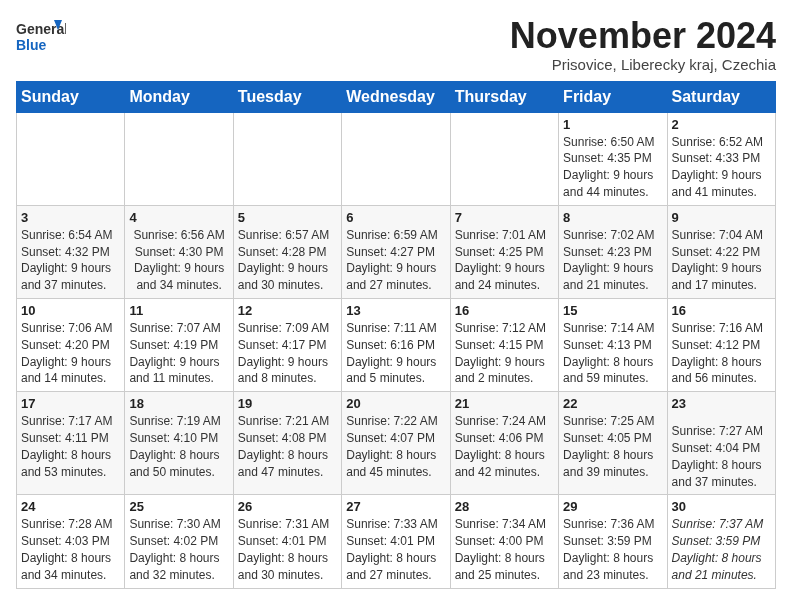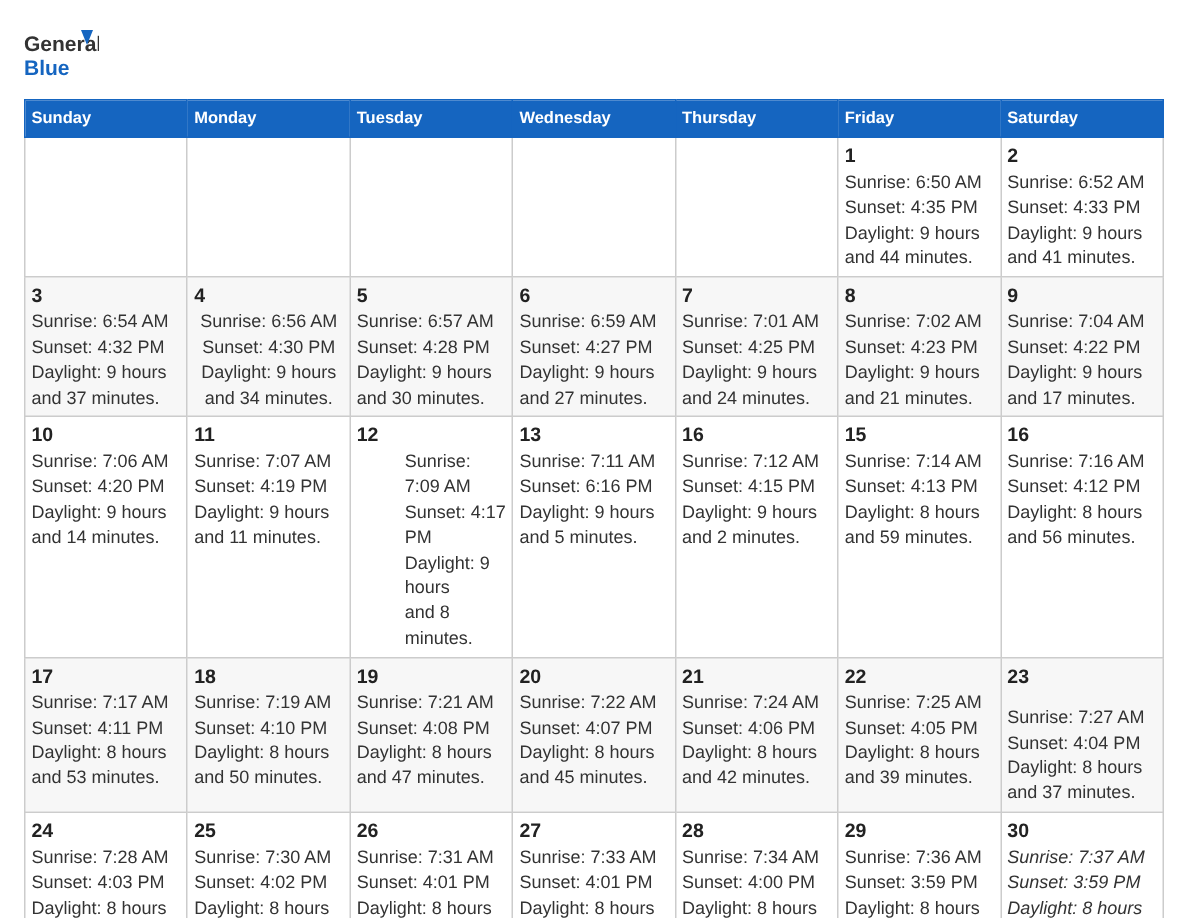--- a/index.html
+++ b/index.html
@@ -35,21 +35,21 @@
       color: #444;
     }
     .calendar-table {
       width: 100%;
       border-collapse: collapse;
       table-layout: fixed;
     }
     .calendar-table th {
       background-color: #1565c0;
       color: #fff;
-      font-size: 11px;
+      font-size: 16px;
       font-weight: bold;
       padding: 6px 4px;
       text-align: left;
       border: 1px solid #1565c0;
     }
     .calendar-table td {
       vertical-align: top;
       border: 1px solid #ccc;
       padding: 4px;
       font-size: 10.5px;
@@ -81,20 +81,22 @@
 
 <div class="header-area">
   <div class="logo">
     <svg width="50" height="42" viewBox="0 0 50 42" xmlns="http://www.w3.org/2000/svg">
       <text x="0" y="18" font-size="14" font-weight="bold" font-family="Arial" fill="#333">General</text>
       <text x="0" y="34" font-size="14" font-weight="bold" font-family="Arial" fill="#1565c0">Blue</text>
       <polygon points="46,4 54,4 50,14" fill="#1565c0" transform="translate(-8,0)"></polygon>
     </svg>
   </div>
   <div class="title-area">
+    <div class="month-title">November 2024</div>
+    <div class="subtitle">Prisovice, Liberecky kraj, Czechia</div>
   </div>
 </div>
 
 <table class="calendar-table">
   <thead>
     <tr id="dow-header">
         <th>Sunday</th>
         <th>Monday</th>
         <th>Tuesday</th>
         <th>Wednesday</th>
@@ -186,21 +188,21 @@
         </td>
         <td>
           <span class="day-number">11</span>
           <div class="day-info" style="white-space: pre-line;">Sunrise: 7:07 AM
 Sunset: 4:19 PM
 Daylight: 9 hours
 and 11 minutes.</div>
         </td>
         <td>
           <span class="day-number">12</span>
-          <div class="day-info" style="white-space: pre-line; margin-left: 32px;">Sunrise: 7:09 AM
+          <div class="day-info" style="white-space: pre-line;">Sunrise: 7:09 AM
 Sunset: 4:17 PM
 Daylight: 9 hours
 and 8 minutes.</div>
         </td>
         <td>
           <span class="day-number">13</span>
           <div class="day-info" style="white-space: pre-line;">Sunrise: 7:11 AM
 Sunset: 6:16 PM
 Daylight: 9 hours
 and 5 minutes.</div>

